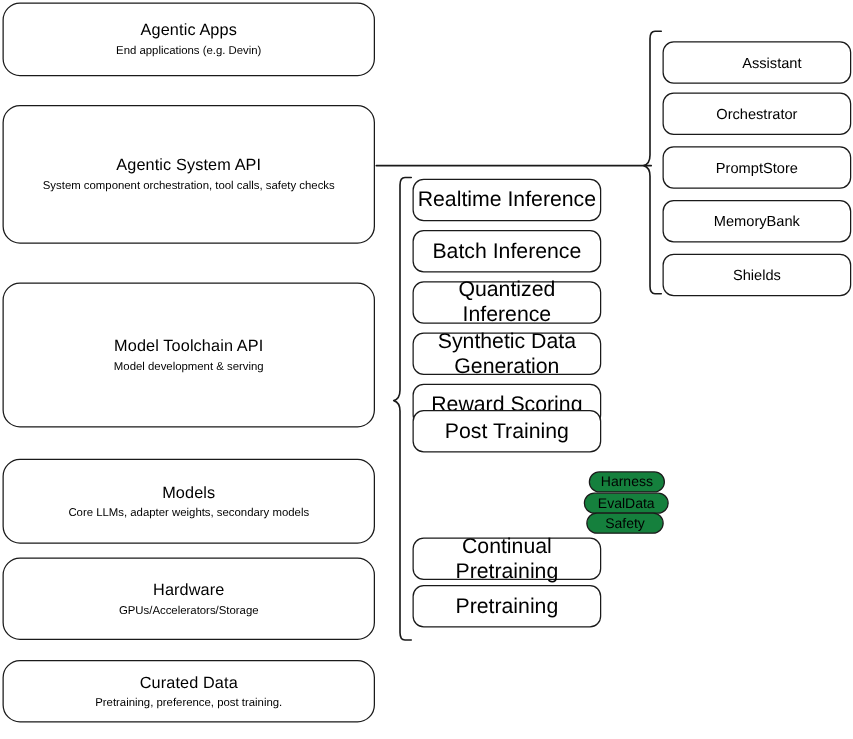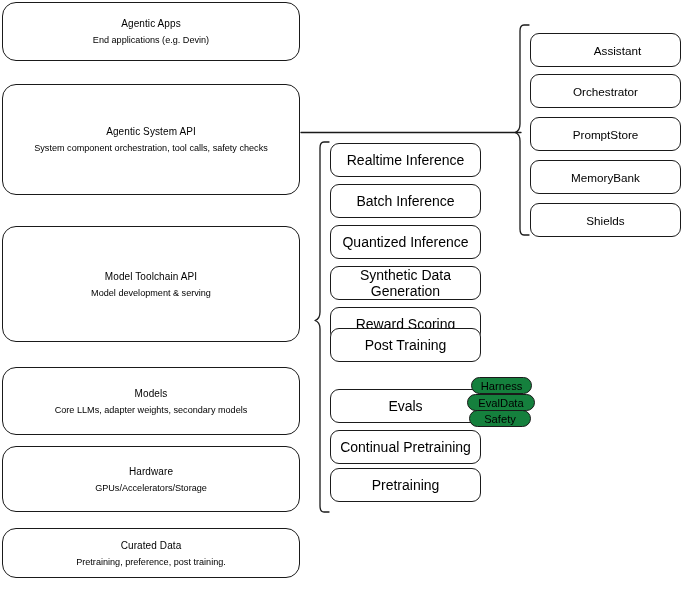--- a/index.html
+++ b/index.html
@@ -33,38 +33,38 @@
     justify-content: center;
     text-align: center;
   }
   
   .layer-card {
     border-radius: 14px;
     left: 2px;
     width: 298px;
   }
   .layer-title {
-    font-size: 10px;
+    font-size: 13px;
     line-height: 16px;
     letter-spacing: 0.1px;
     color: #000;
   }
   .layer-sub {
     font-size: 9.1px;
     line-height: 13px;
     margin-top: 2px;
     color: #000;
   }
   
   .mid-card {
     border-radius: 9px;
     left: 330px;
     width: 151px;
     height: 34px;
-    font-size: 14px;
+    font-size: 17px;
   }
   
   .right-card {
     border-radius: 9px;
     left: 530px;
     width: 151px;
     height: 34px;
     font-size: 11.7px;
   }
   
@@ -148,23 +148,20 @@
   </div>
   <div class="node mid-card" style="top:266px;">
     <span>Synthetic Data Generation</span>
   </div>
   <div class="node mid-card" style="top:307px;">
     <span>Reward Scoring</span>
   </div>
   <div class="node mid-card" style="top:328px;">
     <span>Post Training</span>
   </div>
-  <div class="node mid-card" style="top:389px;">
-    <span>Evals</span>
-  </div>
   <div class="node mid-card" style="top:430px;">
     <span>Continual Pretraining</span>
   </div>
   <div class="node mid-card" style="top:468px;">
     <span>Pretraining</span>
   </div>
 
   <div class="node tiny-pill" style="left:471px;top:377px;width:61px;">
     <span>Harness</span>
   </div>

